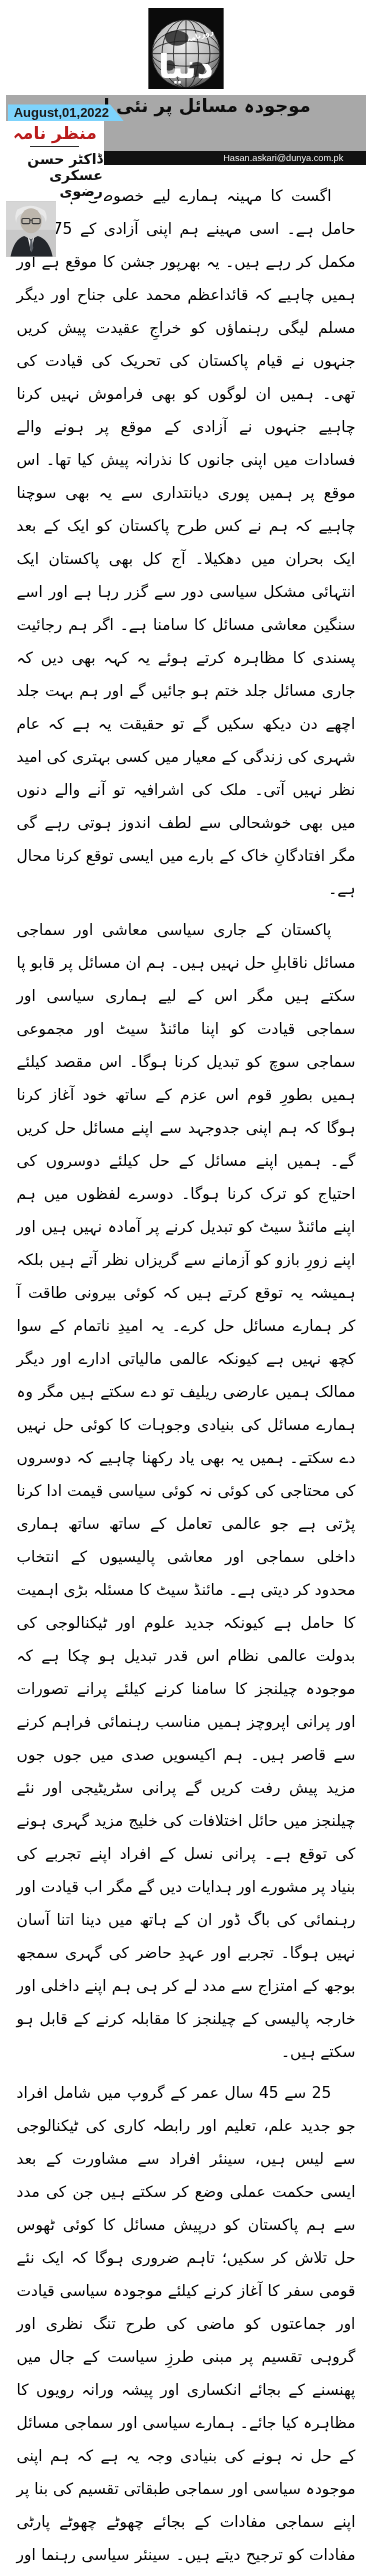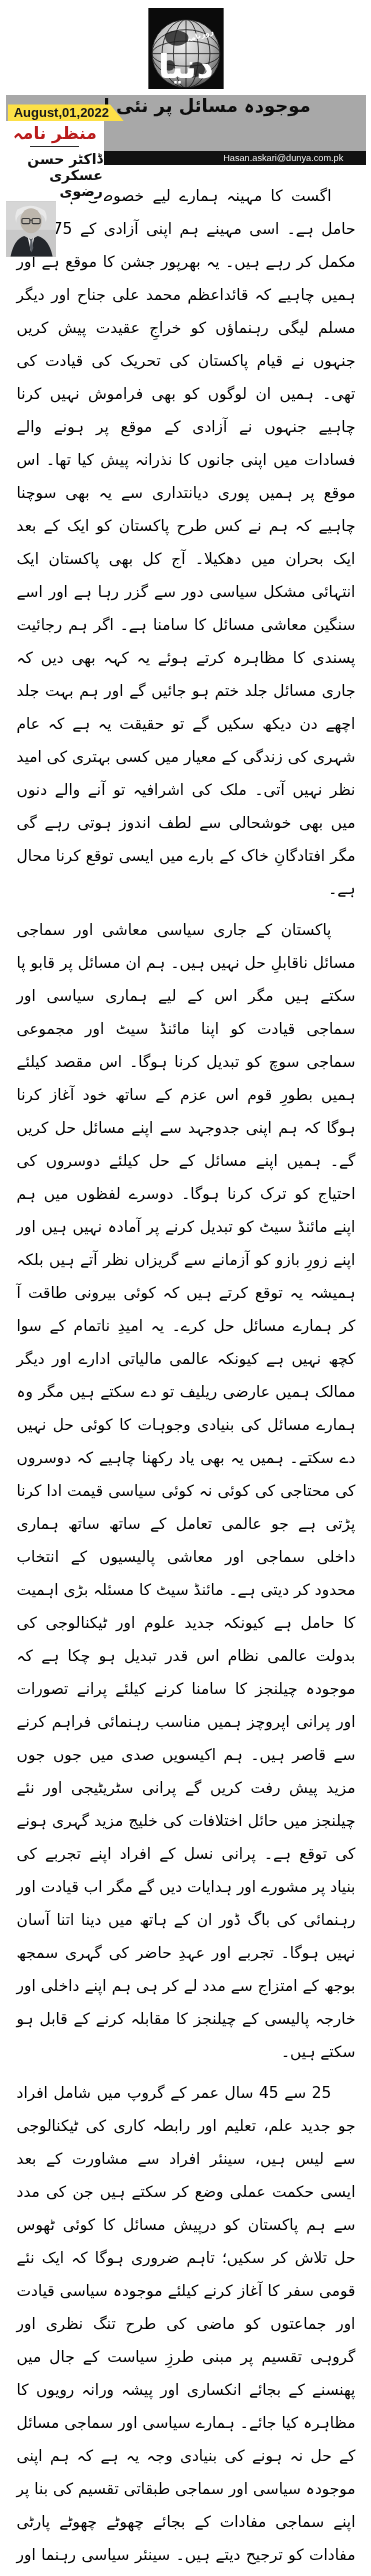--- a/index.html
+++ b/index.html
@@ -15,21 +15,21 @@
   .header-bar{
     margin:5.7px 5.7px 0 5.7px;height:56px;display:flex;flex-direction:column;
     background:#a8a8a8;position:relative;
   }
   .title-area{flex:1;position:relative;display:flex;align-items:center;justify-content:center;}
   .article-title{
     margin:0;font-size:18px;font-weight:bold;color:#0d0d0d;direction:rtl;
     font-family:"DejaVu Sans",sans-serif;letter-spacing:0;padding-bottom:5.7px;
   }
   .date-tab{
-    position:absolute;left:2.3px;bottom:0;background:#fde047;color:#1a1a1a;
+    position:absolute;left:2.3px;bottom:0;background:#7dd3fc;color:#1a1a1a;
     font-weight:bold;font-size:13px;line-height:17px;padding:0 15px 0 5.7px;
     clip-path:polygon(0 0,88% 0,100% 100%,0 100%);
     font-family:"Liberation Sans","DejaVu Sans",sans-serif;
   }
   .author-box{
     width:96px;background:#ffffff;display:flex;flex-direction:column;
     align-items:center;justify-content:center;direction:rtl;padding:2.3px 1.1px;
   }
   .column-name{font-size:17px;font-weight:bold;color:#b91c1c;line-height:1.1;}
   .author-divider{width:49px;height:1.1px;background:#2b2b2b;margin:4px 0 3.4px 0;}

